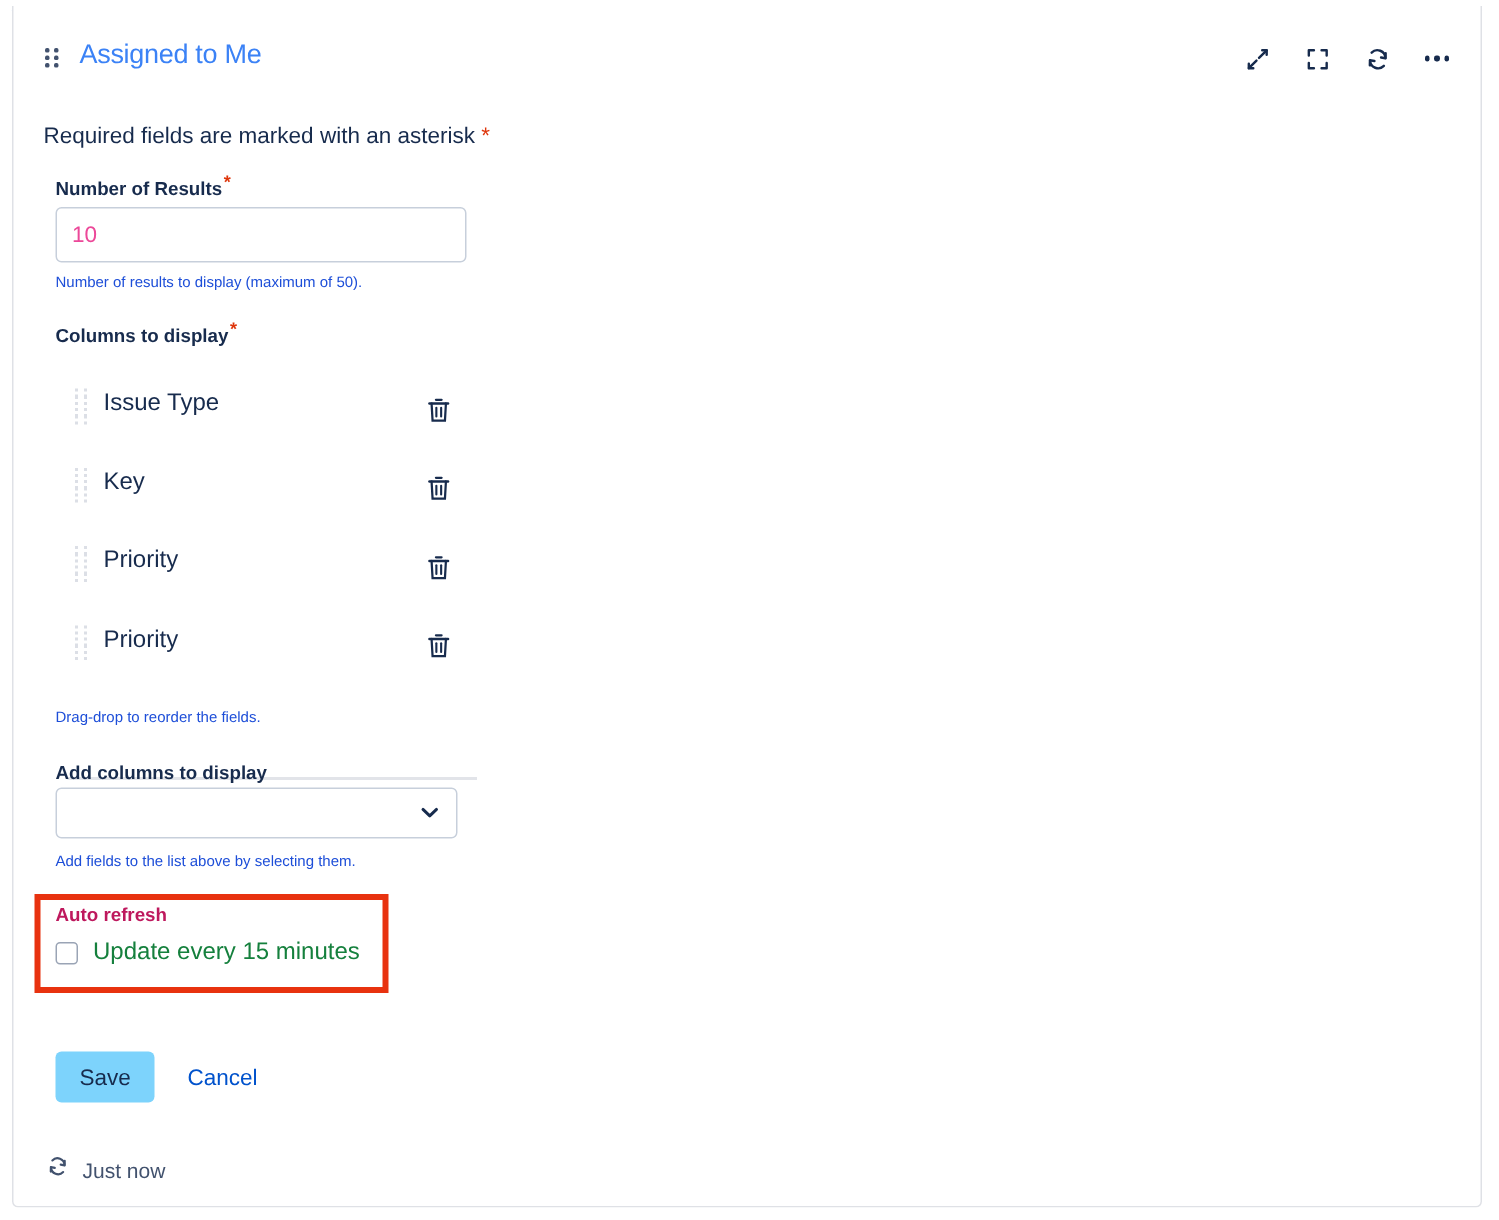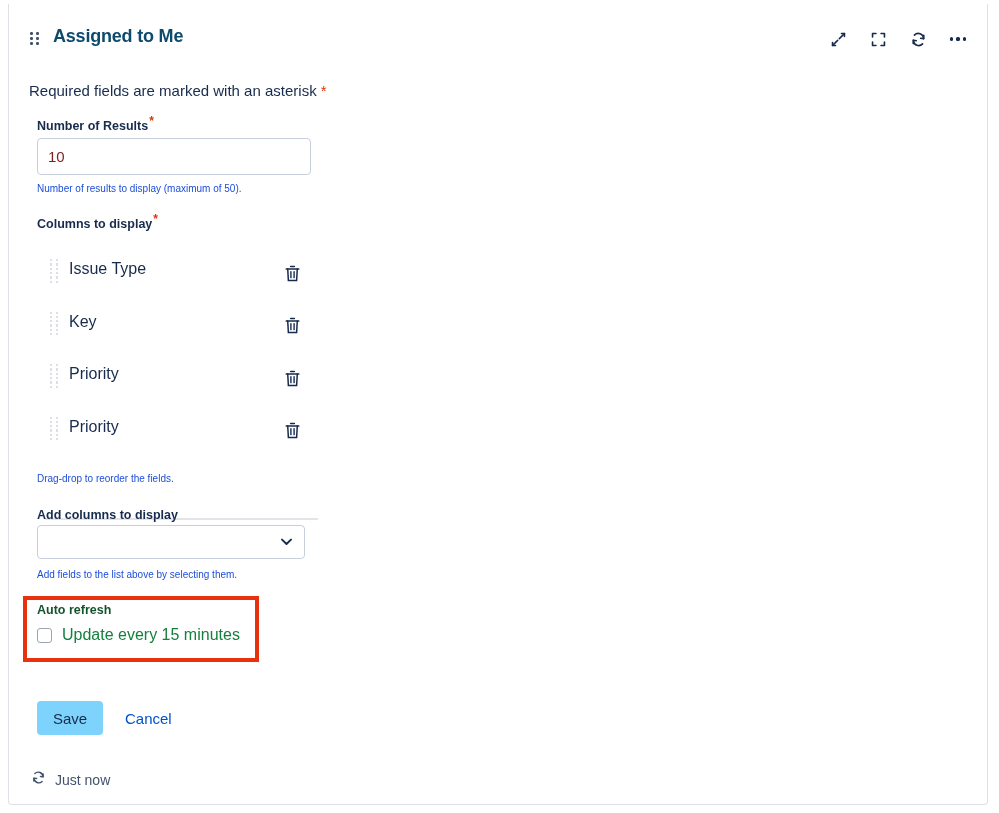--- a/index.html
+++ b/index.html
@@ -57,22 +57,22 @@
     width: 2.5px;
     height: 2.5px;
     border-radius: 50%;
     background: #42526e;
   }
   .card-title {
     position: absolute;
     left: 44px;
     top: 22px;
     font-size: 18px;
-    font-weight: bold;
-    color: #0c4a6e;
+    font-weight: normal;
+    color: #3b82f6;
     letter-spacing: -0.2px;
     white-space: nowrap;
   }
   .hdr-icons {
     position: absolute;
     right: 18px;
     top: 22px;
     display: flex;
     align-items: center;
     gap: 14px;
@@ -146,21 +146,21 @@
     left: 28px;
     top: 76px;
     width: 274px;
     height: 37px;
     box-sizing: border-box;
     border: 1.5px solid #c7cfdb;
     border-radius: 4px;
     background: #ffffff;
     font-family: "Liberation Sans", sans-serif;
     font-size: 15px;
-    color: #7f1d1d;
+    color: #ec4899;
     padding: 0 10px;
     outline: none;
   }
 
   
   .col-list {
     position: absolute;
     left: 0;
     top: 183px;
     width: 320px;
@@ -248,21 +248,21 @@
     box-sizing: border-box;
     border: 4px solid #e8320f;
     background: transparent;
   }
   .auto-label {
     position: absolute;
     left: 28px;
     top: 541px;
     font-size: 12.5px;
     font-weight: bold;
-    color: #14532d;
+    color: #be185d;
     white-space: nowrap;
   }
   .chk-row {
     position: absolute;
     left: 28px;
     top: 564px;
     display: flex;
     align-items: center;
     gap: 10px;
   }

